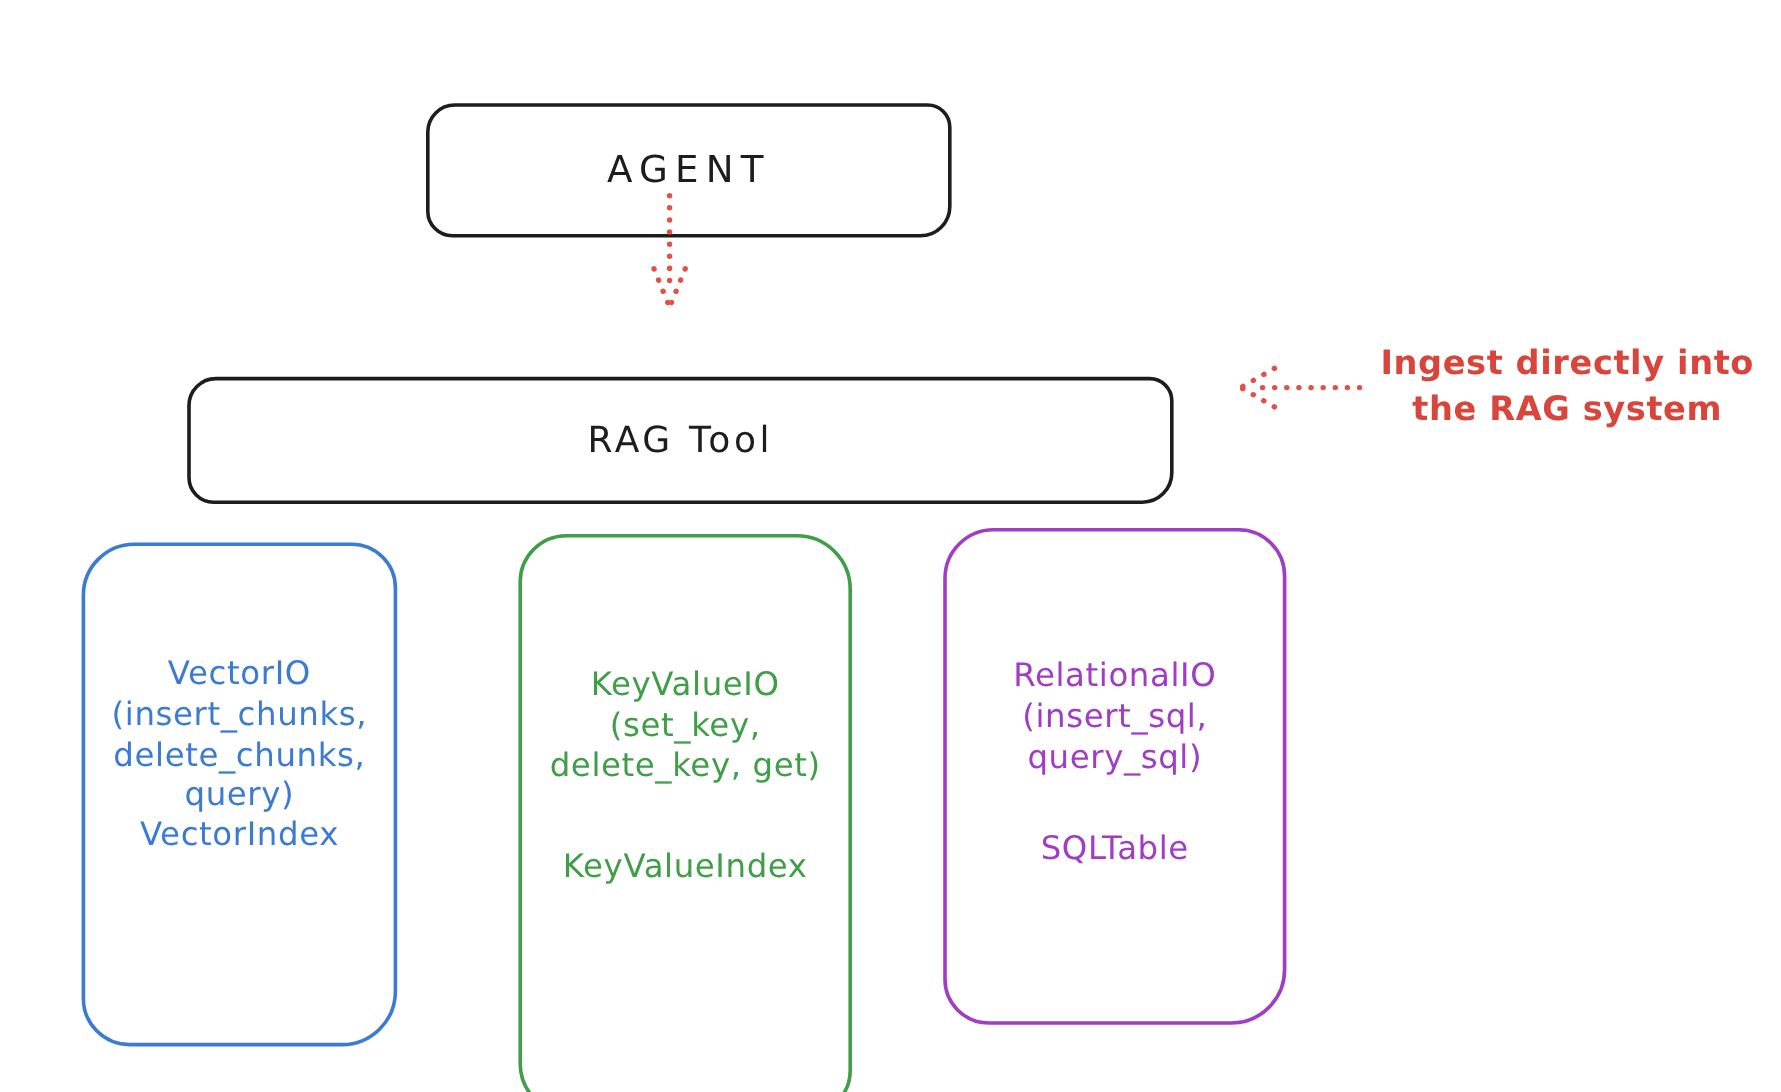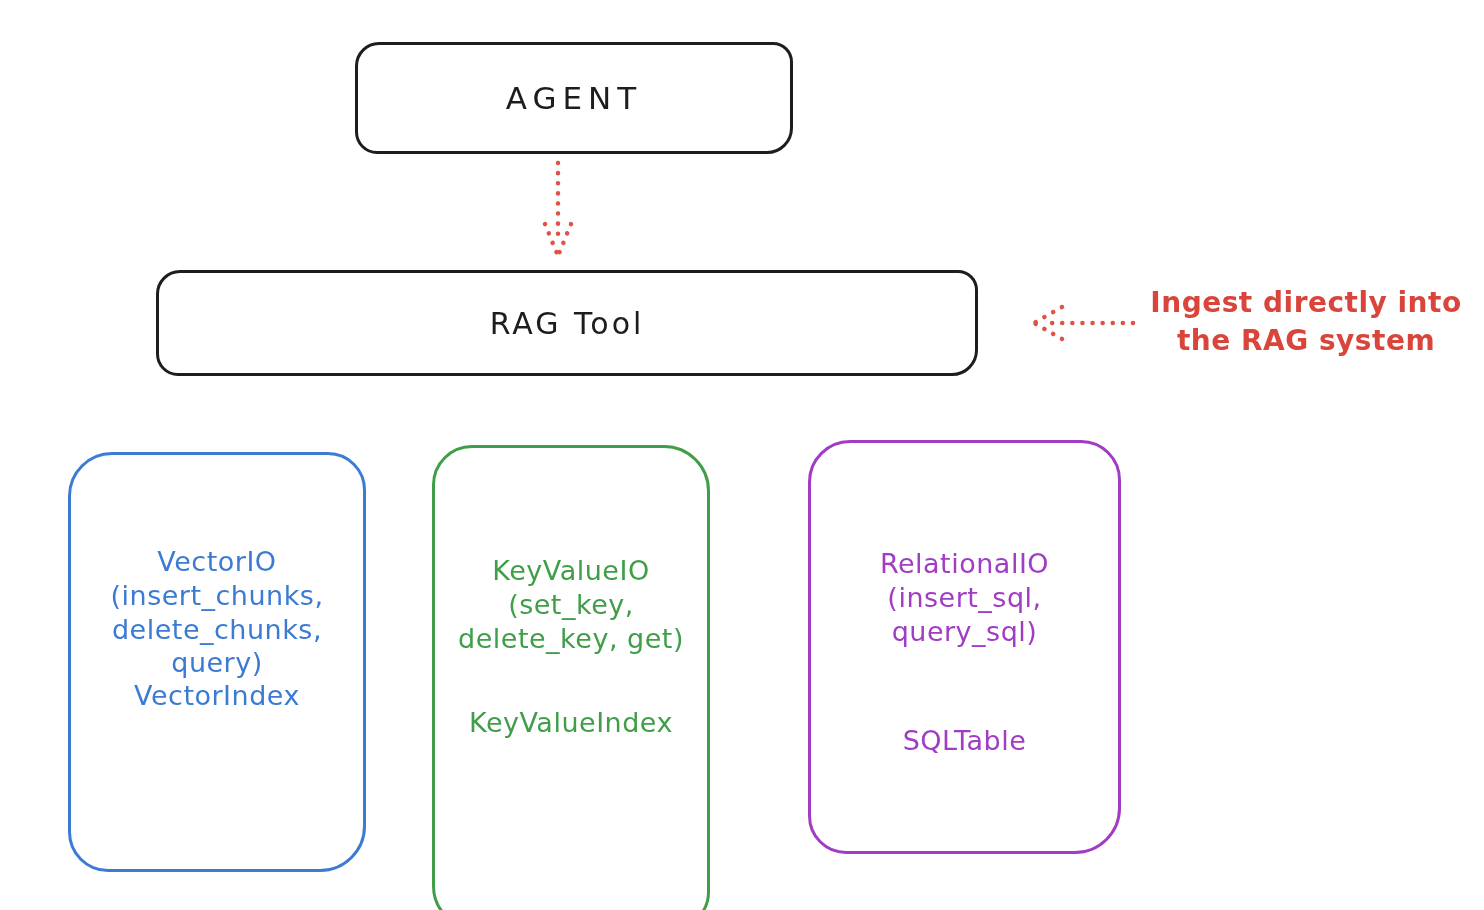--- a/index.html
+++ b/index.html
@@ -19,20 +19,21 @@
     position: absolute;
     box-sizing: border-box;
     background: #ffffff;
     display: flex;
     align-items: center;
     justify-content: center;
   }
   .black-box {
     border: 3.5px solid #1d1d1d;
     border-radius: 24px 20px 26px 22px;
+    margin-top: 44px;
   }
   .agent-box {
     left: 355px;
     top: 42px;
     width: 438px;
     height: 112px;
   }
   .rag-box {
     left: 156px;
     top: 270px;
@@ -87,21 +88,21 @@
     line-height: 1.25;
     letter-spacing: 0.5px;
   }
   .store-index {
     font-size: 27px;
     letter-spacing: 0.5px;
   }
   .vector-box {
     left: 68px;
     top: 452px;
-    width: 298px;
+    width: 263px;
     height: 420px;
     border: 3.5px solid #3b7bd4;
     border-radius: 44px 38px 46px 40px;
     padding-top: 90px;
   }
   .vector-box .store-title, .vector-box .store-index { color: #3b7bd4; }
   .vector-box .store-index { }
 
   .keyvalue-box {
     left: 432px;
@@ -109,30 +110,30 @@
     width: 278px;
     height: 485px;
     border: 3.5px solid #3f9e47;
     border-radius: 40px 46px 38px 44px;
     padding-top: 106px;
   }
   .keyvalue-box .store-title, .keyvalue-box .store-index { color: #3f9e47; }
   .keyvalue-box .store-index { margin-top: 52px; }
 
   .relational-box {
-    left: 808px;
+    left: 786px;
     top: 440px;
-    width: 313px;
+    width: 286px;
     height: 414px;
     border: 3.5px solid #a13cc4;
     border-radius: 42px 40px 46px 38px;
     padding-top: 104px;
   }
   .relational-box .store-title, .relational-box .store-index { color: #a13cc4; }
-  .relational-box .store-index { margin-top: 77px; }
+  .relational-box .store-index { margin-top: 44px; }
 </style>
 </head>
 <body>
 
 <div class="canvas">
 
   <div class="box black-box agent-box">
     <span class="black-label">AGENT</span>
   </div>
 

